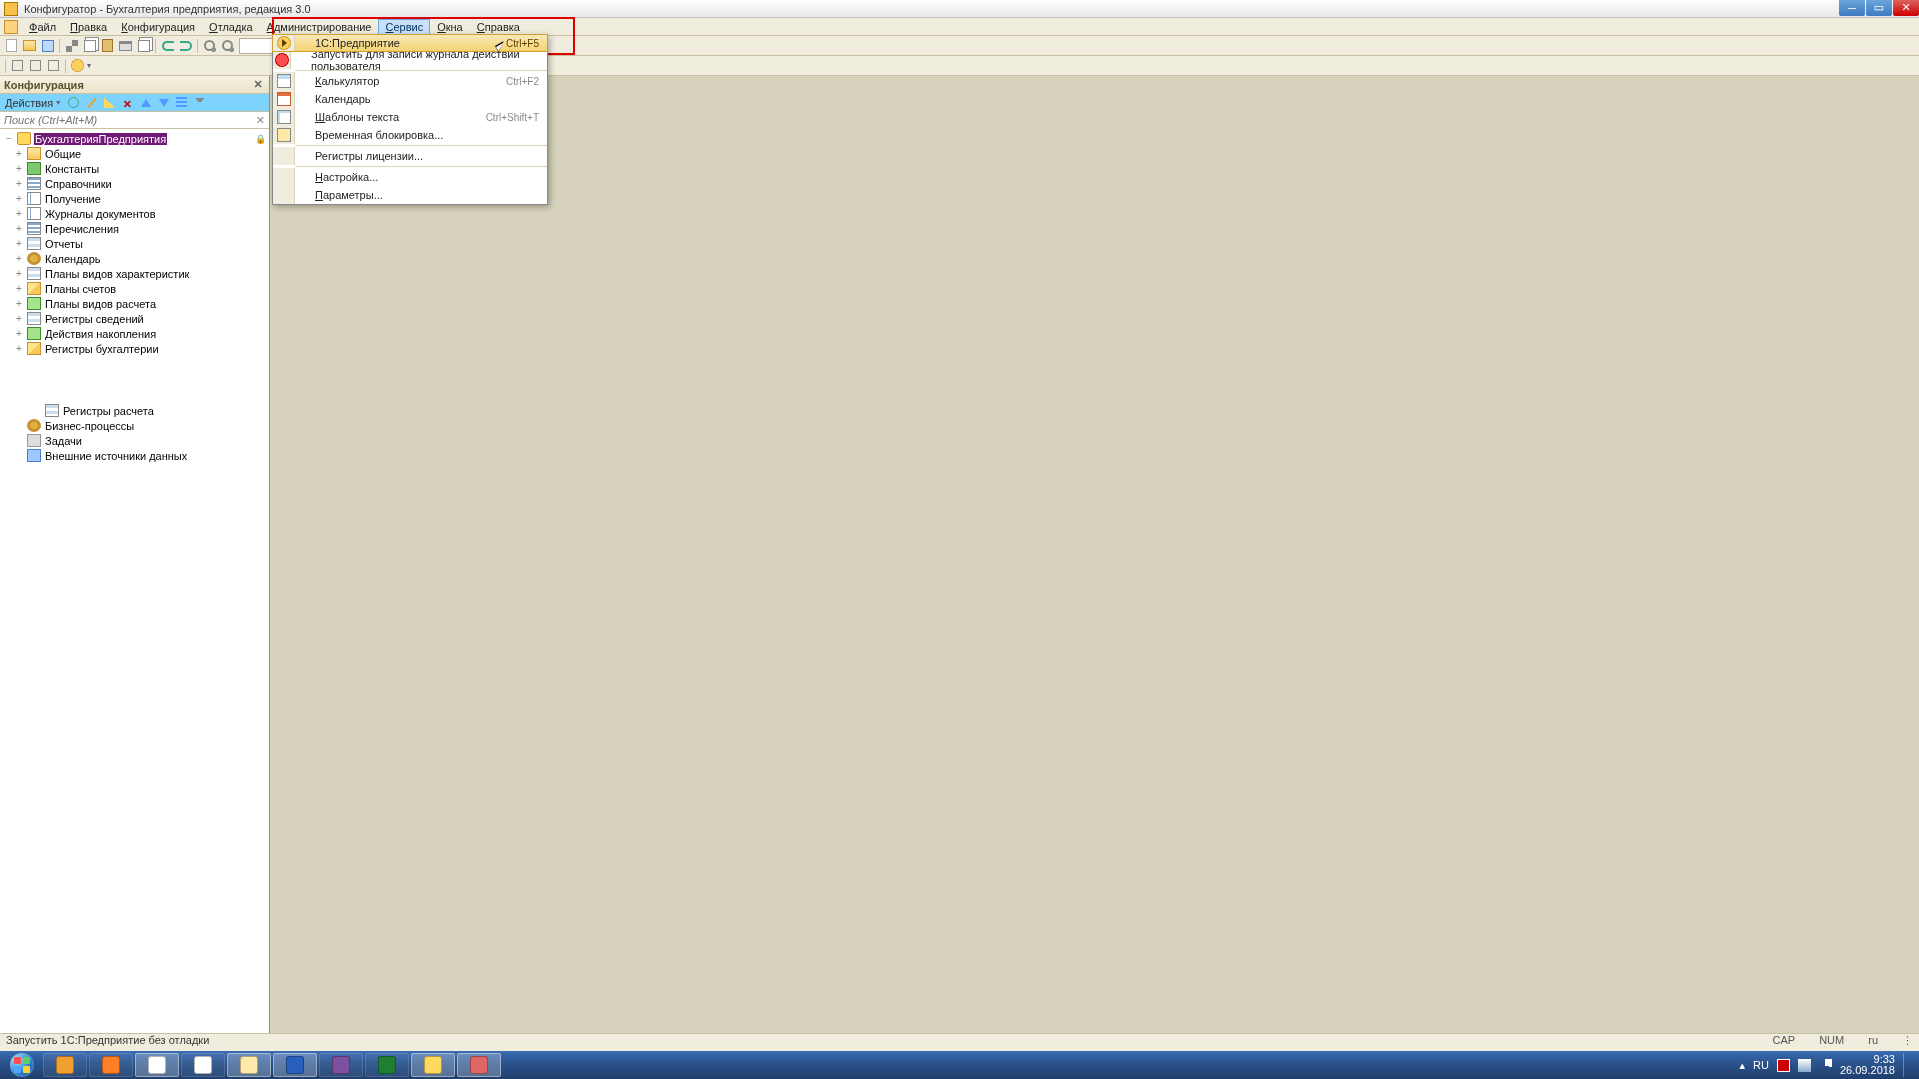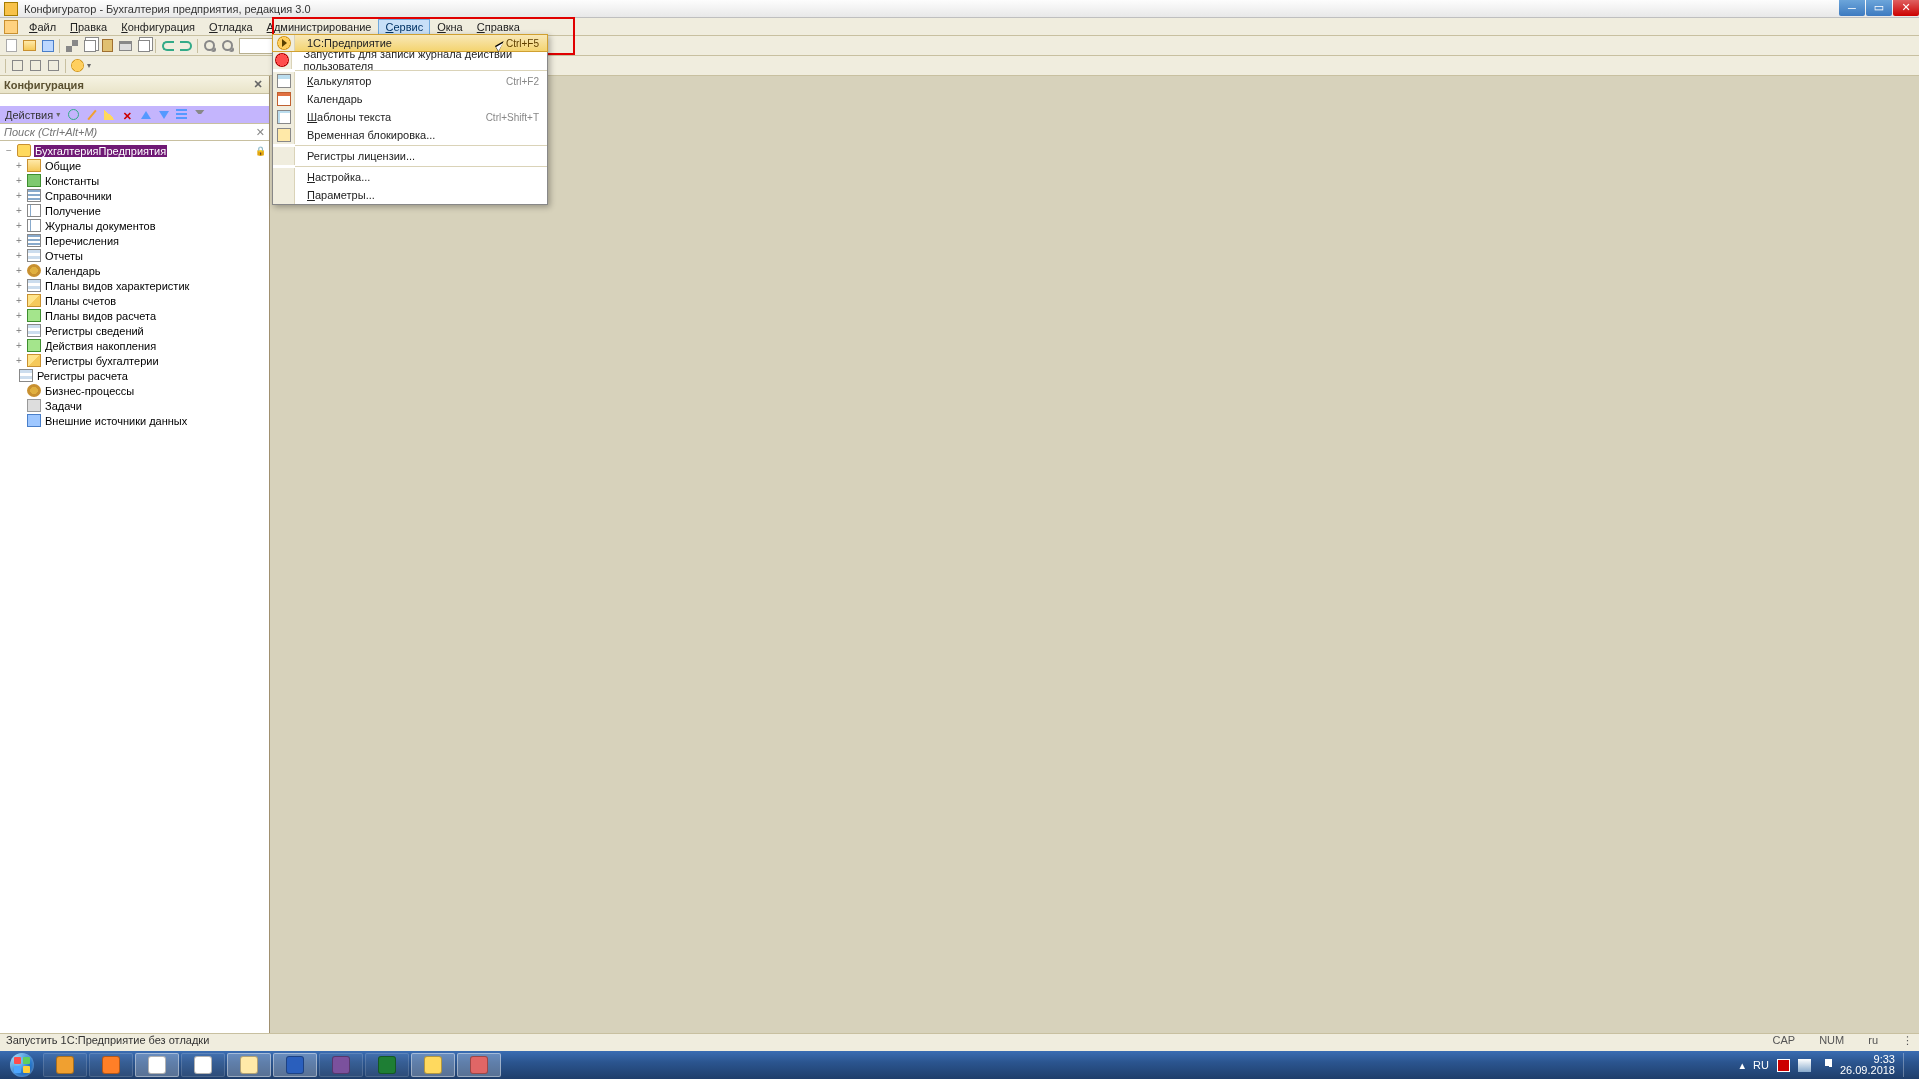--- a/index.html
+++ b/index.html
@@ -28,21 +28,21 @@
 .tsep { width:1px; height:14px; background:#c8c0a0; margin:0 2px; }
 .tsearch { width:90px; height:16px; border:1px solid #b8b090; background:#fff; margin-left:2px; }
 
 
 .workspace { display:flex; height:calc(1079px - 18px - 18px - 20px - 20px - 18px - 28px); }
 
 
 .sidebar { width:270px; background:#fff; border-right:1px solid #a09070; display:flex; flex-direction:column; }
 .side-title { height:18px; background:linear-gradient(#f6f3e3,#e9e4c9); border-bottom:1px solid #c8c0a0; display:flex; align-items:center; padding:0 4px; font-weight:bold; color:#5a5030; }
 .side-title .close { margin-left:auto; width:14px; height:14px; display:flex; align-items:center; justify-content:center; color:#666; cursor:default; }
-.side-tool { height:18px; background:#c4b5fd; border-bottom:1px solid #c8c0a0; display:flex; align-items:center; padding:0 3px; gap:1px;margin-top:12px; }
+.side-tool { height:18px; background:#7dd3fc; border-bottom:1px solid #c8c0a0; display:flex; align-items:center; padding:0 3px; gap:1px; }
 .side-tool .lbl { color:#333; padding:0 2px; }
 .side-tool .dd { font-size:8px; color:#666; margin-right:4px; }
 .side-search { height:17px; border-bottom:1px solid #c8c0a0; display:flex; align-items:center; padding:0 4px; background:#fff; }
 .side-search input { border:none; outline:none; width:100%; color:#aaa; font-style:italic; font-size:11px; }
 .side-search .x { color:#888; cursor:default; }
 .tree { flex:1; overflow:auto; padding:2px 0; background:#fff; }
 .tnode { display:flex; align-items:center; height:15px; padding-left:4px; gap:3px; white-space:nowrap; color:#000; }
 .tnode .exp { width:10px; text-align:center; color:#888; font-size:10px; }
 .tnode .nic { width:14px; height:13px; display:inline-block; }
 .tnode .lbl { padding:0 1px; }
@@ -63,21 +63,21 @@
 
 .main { flex:1; background:#d7d2bb; }
 
 
 .dropdown { position:absolute; left:272px; top:34px; width:276px; background:#fff; border:1px solid #888; box-shadow:2px 2px 6px rgba(0,0,0,.3); z-index:60; }
 .dropdown .row { display:flex; align-items:center; height:18px; padding-right:8px; }
 .dropdown .row.hover { background:linear-gradient(#f8e8b8,#f4d470); border:1px solid #d0a030; height:18px; margin:-1px; position:relative; }
 .dropdown .ibar { width:22px; height:100%; background:#f0edde; border-right:1px solid #dad3b8; display:flex; align-items:center; justify-content:center; }
 .dropdown .dic { width:14px; height:14px; }
 .dropdown .dsep { height:1px; margin:1px 0 1px 22px; background:#dad3b8; }
-.dropdown .dlbl { padding-left:12px; color:#222; }
+.dropdown .dlbl { padding-left:20px; color:#222; }
 .dropdown .dlbl u { text-decoration:underline; }
 .dropdown .dkey { margin-left:auto; color:#888; font-size:10px; }
 .dropdown .row.hover .dkey { color:#604000; }
 .dic-play { background:radial-gradient(circle,#ffcf5e 60%,#d49a20 61%); border-radius:50%; position:relative; }
 .dic-play::after { content:""; position:absolute; left:5px; top:3px; border-left:5px solid #5a4000; border-top:4px solid transparent; border-bottom:4px solid transparent; }
 .dic-rec { background:radial-gradient(circle,#ff4d4d 60%,#b00000 61%); border-radius:50%; }
 .dic-calc { background:#fff; border:1px solid #888; box-shadow:inset 0 4px 0 #bde; }
 .dic-cal { background:#fff; border:1px solid #c06030; box-shadow:inset 0 3px 0 #e07040; }
 .dic-text { background:#fff; border:1px solid #888; box-shadow:inset 2px 2px 0 #bde; }
 .dic-lock { background:#ffe9a8; border:1px solid #888; }
@@ -322,21 +322,21 @@
         <div class="tnode" style="padding-left: 14px;">
           <span class="exp">+</span>
           <span class="nic nic-greenreg"></span>
           <span class="lbl">Действия накопления</span>
         </div>
         <div class="tnode" style="padding-left: 14px;">
           <span class="exp">+</span>
           <span class="nic nic-yarrow"></span>
           <span class="lbl">Регистры бухгалтерии</span>
         </div>
-        <div class="tnode" style="padding-left: 6px;">
+        <div class="tnode" style="padding-left: 32px; margin-top: 47px;">
           <span class="exp"></span>
           <span class="nic nic-table"></span>
           <span class="lbl">Регистры расчета</span>
         </div>
         <div class="tnode" style="padding-left: 14px;">
           <span class="exp"></span>
           <span class="nic nic-gear"></span>
           <span class="lbl">Бизнес-процессы</span>
         </div>
         <div class="tnode" style="padding-left: 14px;">

